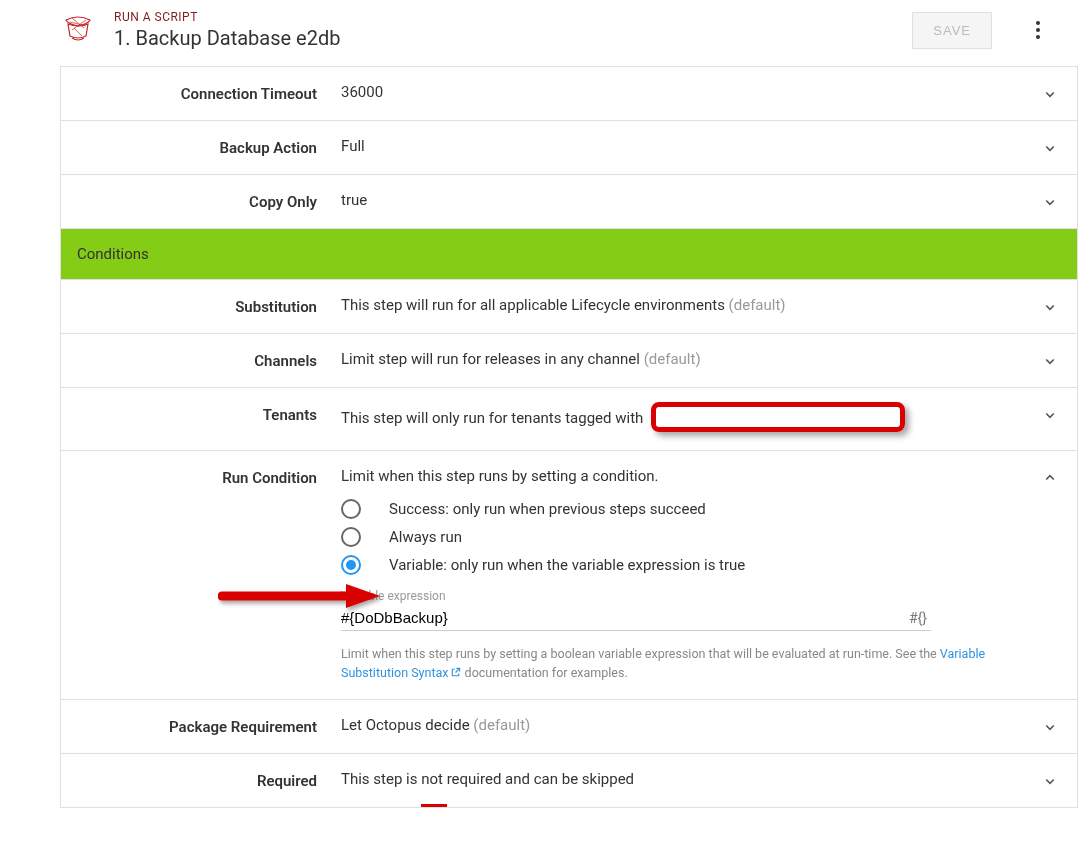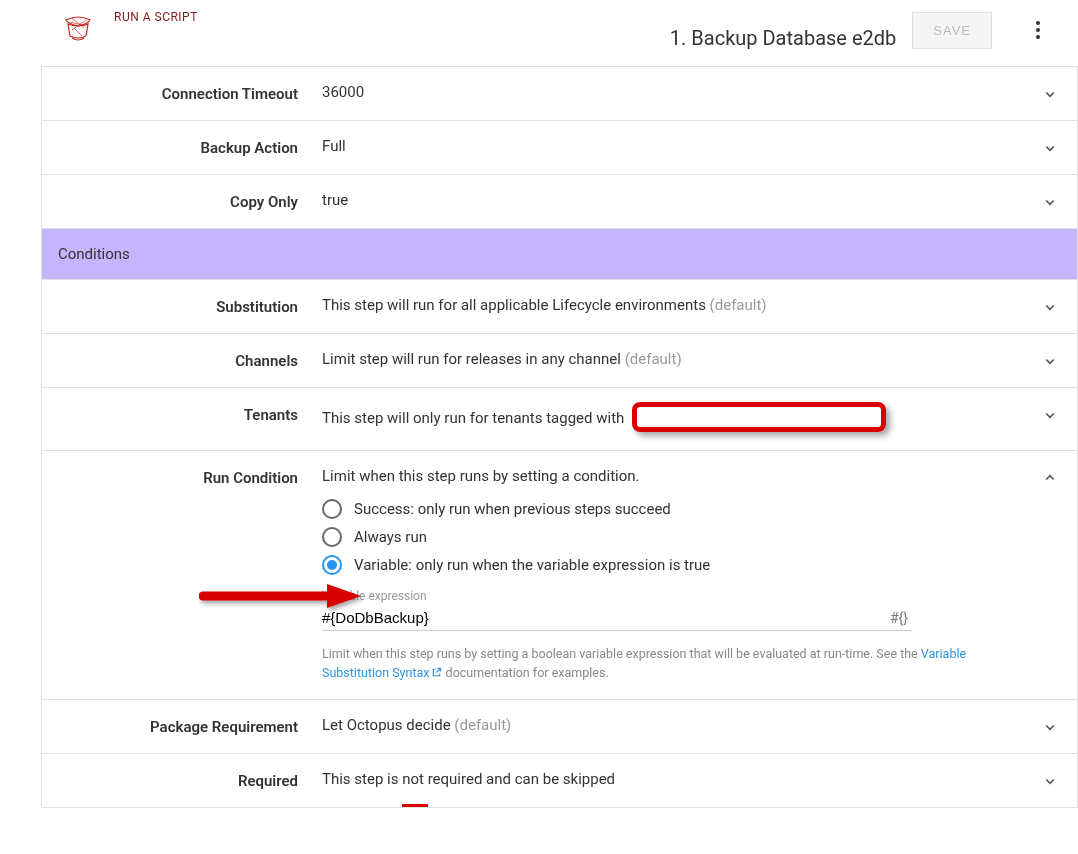--- a/index.html
+++ b/index.html
@@ -30,21 +30,20 @@
     .header-subtitle {
       font-size: 12px;
       color: #7f1d1d;
       letter-spacing: 0.5px;
     }
     .header-title {
       font-size: 20px;
       color: #333;
       font-weight: 400;
       margin-top: 2px;
-      text-align: right;
     }
     .save-btn {
       background: #f5f5f5;
       border: 1px solid #e0e0e0;
       color: #bbb;
       padding: 10px 20px;
       font-size: 13px;
       letter-spacing: 1px;
       cursor: pointer;
       margin-right: 18px;
@@ -61,21 +60,21 @@
     }
     .dots-menu span {
       width: 4px;
       height: 4px;
       background: #333;
       border-radius: 50%;
     }
     .panel {
       border: 1px solid #e0e0e0;
       border-top: none;
-      margin: 0 0 0 41px;
+      margin: 0 0 0 60px;
     }
     .row {
       display: flex;
       align-items: flex-start;
       padding: 16px 20px;
       border-top: 1px solid #e0e0e0;
       min-height: 54px;
       position: relative;
     }
     .row-label {
@@ -91,34 +90,34 @@
       color: #333;
       padding-right: 40px;
     }
     .row-chevron {
       position: absolute;
       right: 18px;
       top: 18px;
       cursor: pointer;
     }
     .section-header {
-      background: #c4b5fd;
+      background: #84cc16;
       padding: 16px 16px;
       font-size: 15px;
       color: #333;
       border-top: 1px solid #e0e0e0;
     }
     .default-text { color: #999; }
     .radio-group {
       margin-top: 14px;
     }
     .radio-item {
       display: flex;
       align-items: center;
-      gap: 12px;
+      gap: 28px;
       margin-bottom: 8px;
       cursor: pointer;
     }
     .radio-circle {
       width: 20px;
       height: 20px;
       border: 2px solid #666;
       border-radius: 50%;
       display: flex;
       align-items: center;

